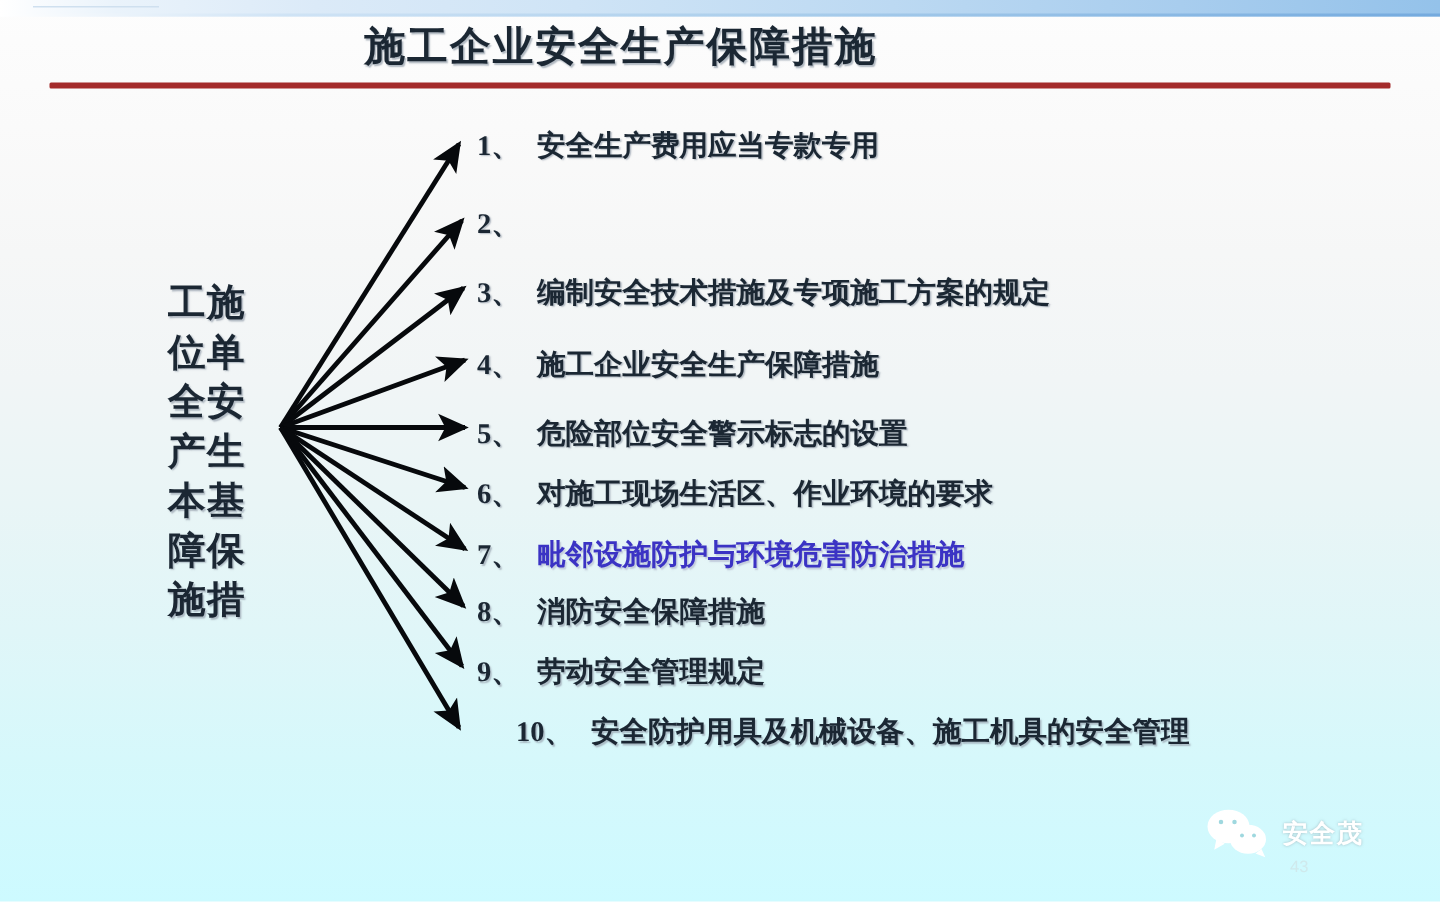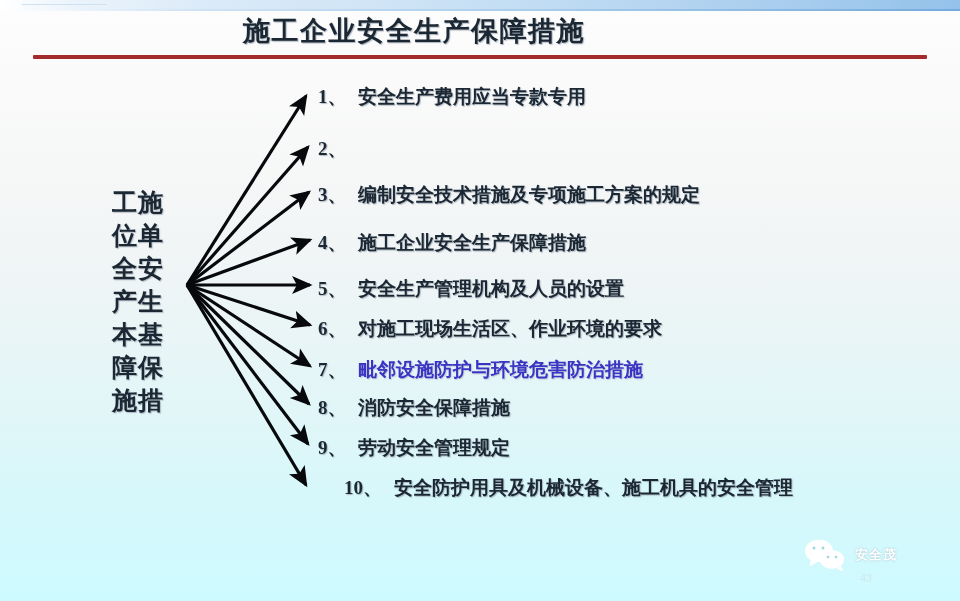--- a/index.html
+++ b/index.html
@@ -152,21 +152,21 @@
   #footer {
     position: absolute;
     left: 802px;
     top: 538px;
     display: flex;
     align-items: center;
     gap: 7px;
   }
   #wechat-icon { width: 46px; height: 34px; display: block; }
   #brand {
-    font-size: 13px;
+    font-size: 17px;
     font-weight: 700;
     color: #ffffff;
     letter-spacing: 1px;
     text-shadow: 0 0 2px rgba(120,140,150,0.55);
     font-family: "Liberation Sans", "DejaVu Sans", sans-serif;
   }
   #page-num {
     position: absolute;
     left: 860px;
     top: 572px;
@@ -245,21 +245,21 @@
       <span class="txt">编制安全技术措施及专项施工方案的规定</span>
     </div>
 
     <div class="row" style="top:146px;left:0px;">
       <span class="num">4、</span>
       <span class="txt">施工企业安全生产保障措施</span>
     </div>
 
     <div class="row" style="top:192px;left:0px;">
       <span class="num">5、</span>
-      <span class="txt">安全生产管理机构及人员的设置</span>
+      <span class="txt">危险部位安全警示标志的设置</span>
     </div>
 
     <div class="row" style="top:232px;left:0px;">
       <span class="num">6、</span>
       <span class="txt">对施工现场生活区、作业环境的要求</span>
     </div>
 
     <div class="row accent" style="top:273px;left:0px;">
       <span class="num">7、</span>
       <span class="txt">毗邻设施防护与环境危害防治措施</span>

